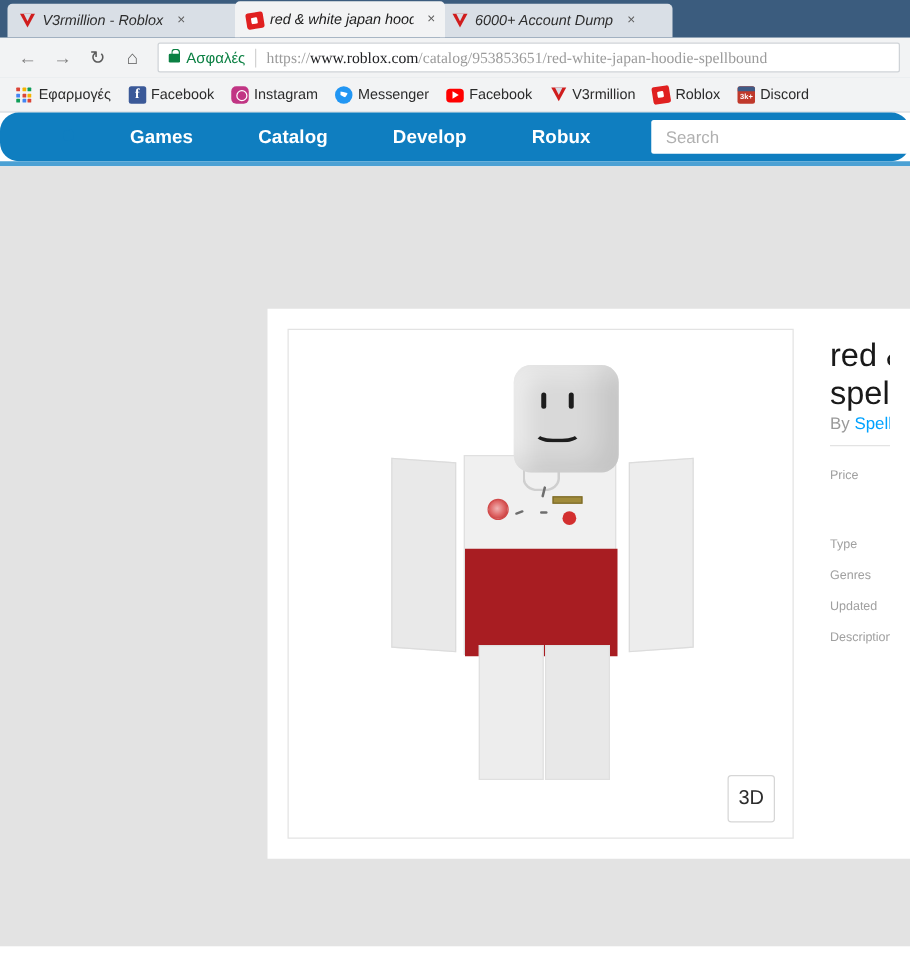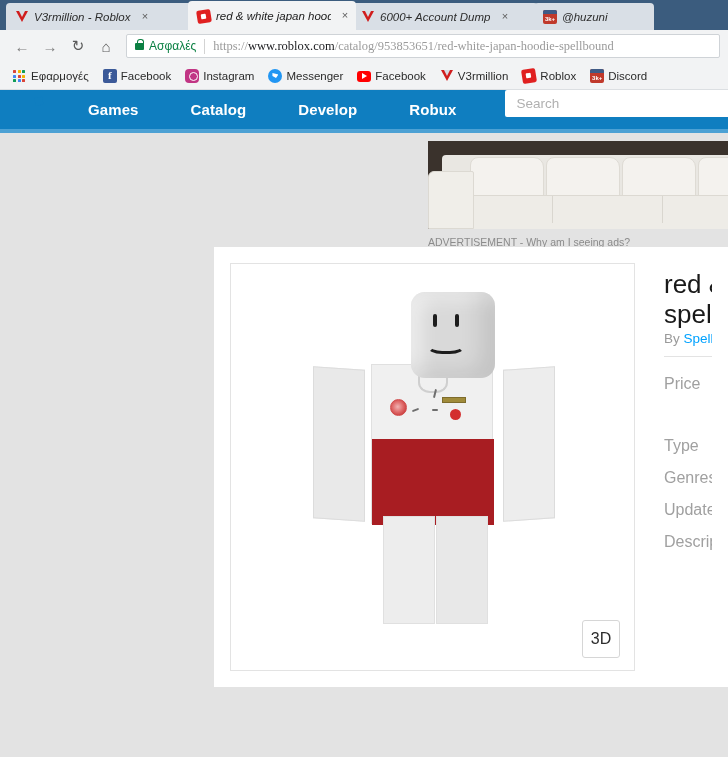--- a/index.html
+++ b/index.html
@@ -213,22 +213,24 @@
   .ico-yt { background:#ff0000; border-radius:3px; position:relative; height:11px; margin-top:1.5px; }
   .ico-yt::after { content:""; position:absolute; left:5px; top:2.5px;
                    width:0;height:0;border-left:5px solid #fff;
                    border-top:3px solid transparent; border-bottom:3px solid transparent; }
 
   
   .rbx-nav {
     height: 39px;
     background: #0f7ec0;
     display: flex;
-    padding-left: 0;
+    align-items: center;
+    padding-left: 16px;
     gap: 0;
+    border-radius: 15px;
   }
   .hamburger { width: 22px; display: flex; flex-direction: column; gap: 4px; cursor: pointer; }
   .hamburger i { display:block; height: 3px; background:#ffffff; border-radius:1px; }
   .rbx-logo {
     width: 26px; height: 26px;
     background: #ffffff;
     border-radius: 4px;
     transform: rotate(-8deg);
     margin-left: 26px;
     position: relative;
@@ -474,21 +476,21 @@
     font-size: 13.5px;
     color: #9a9a9a;
     white-space: nowrap;
     margin-bottom: 10px;
   }
   .by-line a { color: #00a2ff; text-decoration: none; }
   .hr { height: 1px; background: #e3e3e3; margin: 8px 0 0 0; }
   .field {
     display: flex;
     align-items: baseline;
-    font-size: 16px;
+    font-size: 10px;
     color: #a0a0a0;
     white-space: nowrap;
   }
   .field-label { flex: 0 0 auto; }
   .f-price { margin-top: 18px; }
   .f-type { margin-top: 44px; }
   .f-genres { margin-top: 14px; }
   .f-updated { margin-top: 14px; }
   .f-desc { margin-top: 14px; }
 
@@ -518,26 +520,20 @@
       <span class="tab-title">red &amp; white japan hoodie</span>
       <span class="tab-close">×</span>
     </div>
 
     <div class="tab" style="width:186px">
       <span class="fav fav-v"></span>
       <span class="tab-title">6000+ Account Dump</span>
       <span class="tab-close">×</span>
     </div>
 
-    <div class="tab" style="width:120px">
-      <span class="fav fav-3k">
-        <span class="fav-3k-text">3k+</span>
-      </span>
-      <span class="tab-title">@huzuni</span>
-    </div>
   </div>
 
   <div class="toolbar">
     <div class="navbtn">←</div>
     <div class="navbtn">→</div>
     <div class="navbtn enabled">↻</div>
     <div class="navbtn enabled">⌂</div>
 
     <div class="omnibox">
       <span class="lock"></span>
@@ -617,34 +613,20 @@
     <div class="rbx-link">Robux</div>
   </div>
   <div class="rbx-search">
     <input type="text" placeholder="Search" style="">
   </div>
 </div>
 <div class="nav-underline"></div>
 
 <div class="page">
 
-  <div class="ad-wrap">
-    <div class="ad-img">
-      <div class="sofa-base"></div>
-      <div class="sofa-body">
-        <div class="cushion" style="left:28px;  width:74px;"></div>
-        <div class="cushion" style="left:104px; width:74px;"></div>
-        <div class="cushion" style="left:180px; width:74px;"></div>
-        <div class="cushion" style="left:256px; width:74px;"></div>
-        <div class="seat"></div>
-      </div>
-      <div class="armrest"></div>
-    </div>
-    <div class="ad-label">ADVERTISEMENT - Why am I seeing ads?</div>
-  </div>
 
   <div class="item-card">
 
     <div class="thumb-col">
       <div class="thumb">
         <div class="avatar">
           <div class="arm l"></div>
           <div class="arm r"></div>
           <div class="torso">
             <div class="hood-v"></div>

